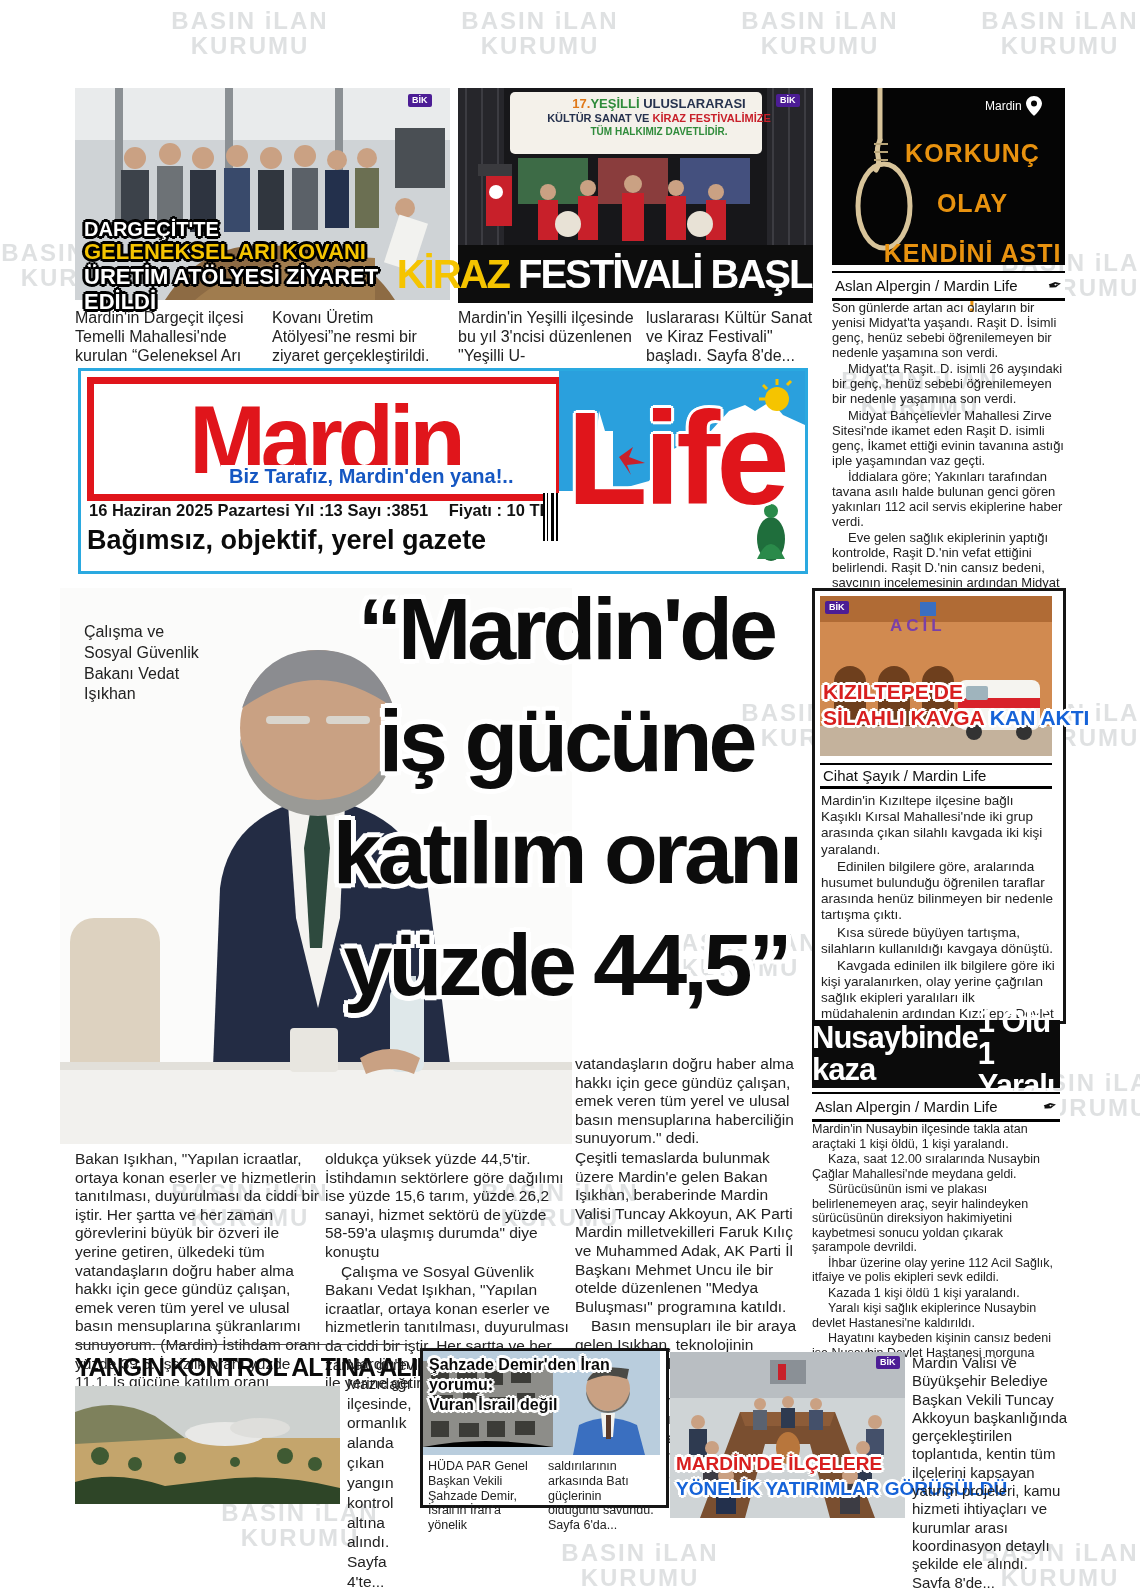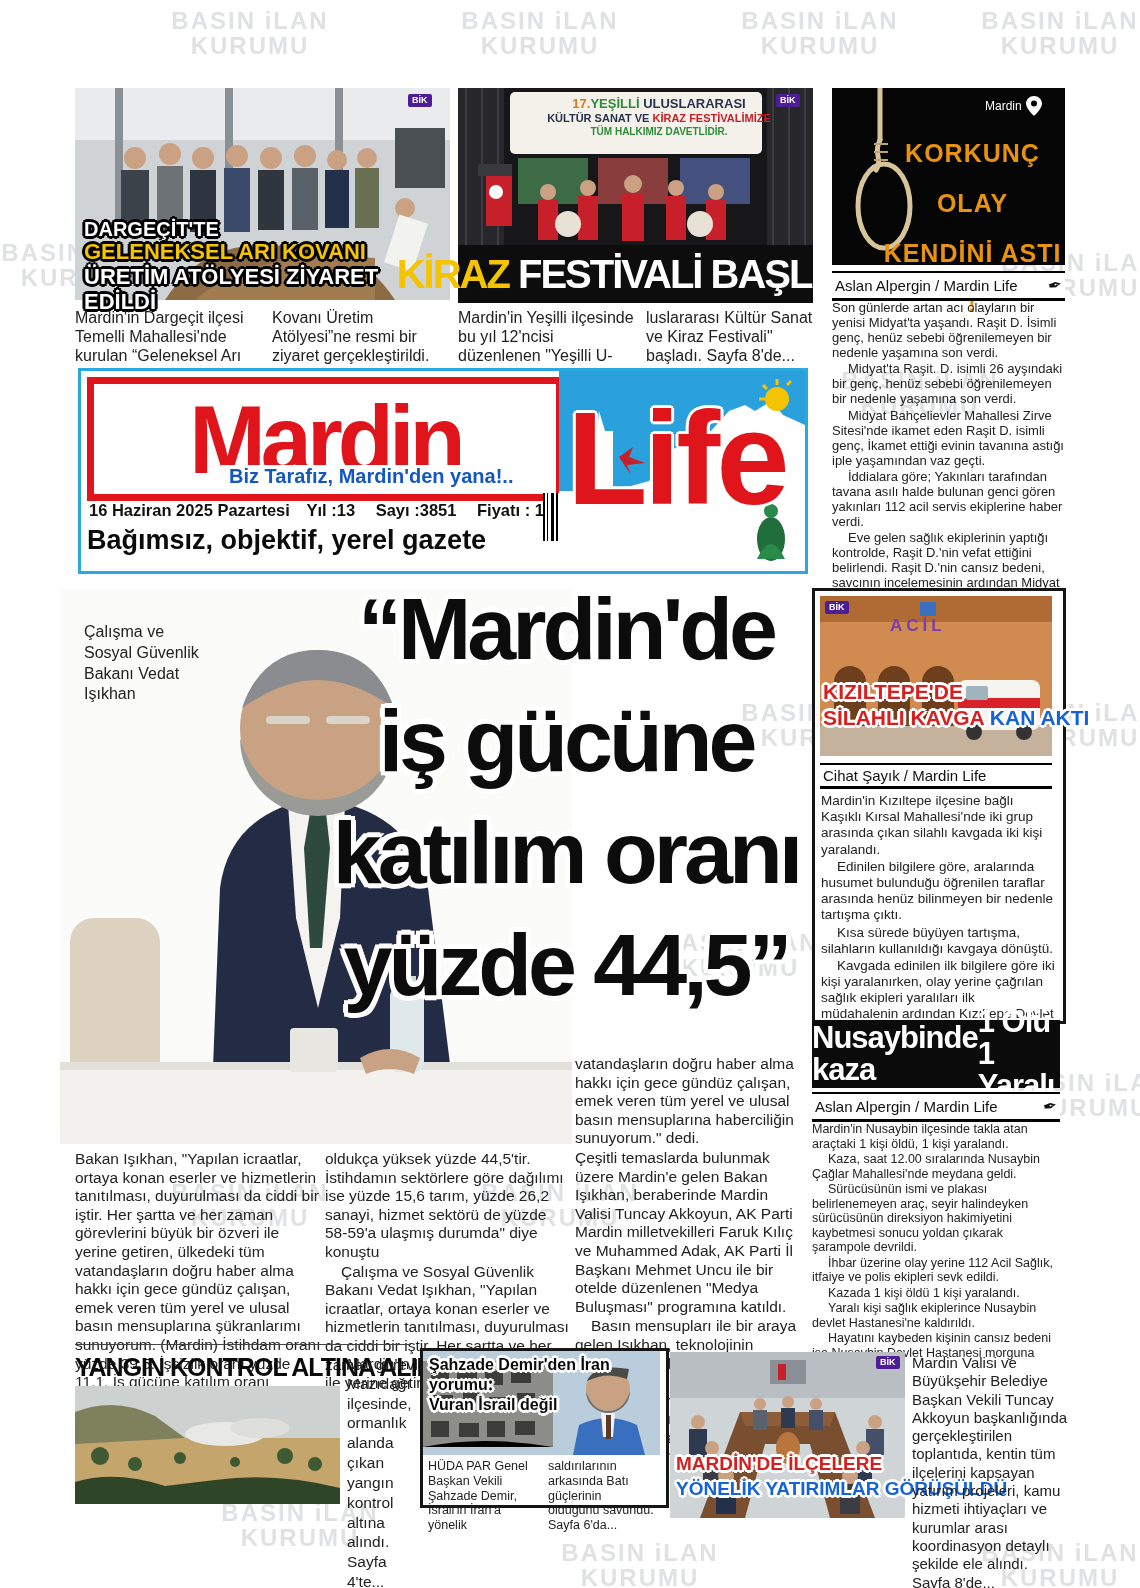--- a/index.html
+++ b/index.html
@@ -216,21 +216,21 @@
     <div style="font-size:13px;"><span style="color:#e07818;">17.</span><span style="color:#2e8b3a;">YEŞİLLİ</span><span style="color:#26324e;"> ULUSLARARASI</span></div>
     <div style="font-size:11px;"><span style="color:#26324e;">KÜLTÜR SANAT VE </span><span style="color:#c8202a;">KİRAZ FESTİVALİMİZE</span></div>
     <div style="font-size:10px;color:#2e8b3a;">TÜM HALKIMIZ DAVETLİDİR.</div>
   </div>
   <div class="abs" style="left:458px;top:245px;width:355px;height:58px;background:#0d0d0d;display:flex;align-items:center;justify-content:center;">
     <div style="font-weight:900;font-size:40px;letter-spacing:-2px;white-space:nowrap;">
       <span style="color:#f5c400;">KİRAZ</span><span style="color:#ffffff;"> FESTİVALİ BAŞLADI</span>
     </div>
   </div>
   <div class="abs" style="left:458px;top:308px;width:358px;display:flex;gap:12px;">
-    <div class="body" style="width:176px;font-size:16px;">Mardin'in Yeşilli ilçesinde bu yıl 12'ncisi düzenlenen "Yeşilli U-</div>
+    <div class="body" style="width:176px;font-size:16px;">Mardin'in Yeşilli ilçesinde bu yıl 3'ncisi düzenlenen "Yeşilli U-</div>
     <div class="body" style="width:170px;font-size:16px;">luslararası Kültür Sanat ve Kiraz Festivali" başladı. Sayfa 8'de...</div>
   </div>
 
   <div class="photo" style="left:832px;top:88px;width:233px;height:177px;background:#000;">
     <svg viewBox="0 0 233 177" preserveAspectRatio="none">
       <rect width="233" height="177" fill="#050505"></rect>
       <g stroke="#d8c49a" stroke-width="5" fill="none" stroke-linecap="round">
         <line x1="48" y1="0" x2="48" y2="52"></line>
         <path d="M48 52 q-4 8 -2 16 q2 8 -2 14"></path>
         <ellipse cx="52" cy="118" rx="26" ry="42"></ellipse>
@@ -264,22 +264,22 @@
     <p>Eve gelen sağlık ekiplerinin yaptığı kontrolde, Raşit D.'nin vefat ettiğini belirlendi. Raşit D.'nin cansız bedeni, savcının incelemesinin ardından Midyat Devlet Hastanesi morguna kaldırıldı.</p>
   </div>
 
   <div class="abs" style="left:78px;top:368px;width:724px;height:200px;border:3px solid #2aa9e0;background:#fff;">
     <div class="abs" style="left:6px;top:6px;width:462px;height:110px;border:7px solid #e0151b;display:flex;align-items:center;justify-content:center;overflow:hidden;">
       <div style="font-weight:900;color:#e0151b;font-size:92px;letter-spacing:-5px;transform:scaleY(1.05);line-height:1;">Mardin</div>
     </div>
     <div class="abs" style="left:140px;top:94px;background:#fff;padding:0 8px;font-weight:bold;font-size:20px;color:#1557c2;white-space:nowrap;">Biz Tarafız, Mardin'den yana!..</div>
     <div class="abs" style="left:8px;top:130px;font-weight:bold;font-size:16.5px;color:#111;white-space:nowrap;">
       <span>16 Haziran 2025 Pazartesi</span>
-      <span style="margin-left:12px;">Yıl :13</span>
-      <span style="margin-left:16px;">Sayı :3851</span>
+      <span style="margin-left:0;">Yıl :13</span>
+      <span style="margin-left:0;">Sayı :3851</span>
       <span style="margin-left:16px;">Fiyatı : 10 TL</span>
     </div>
     <div class="abs" style="left:6px;top:154px;font-weight:bold;font-size:27px;color:#0b0b0b;">Bağımsız, objektif, yerel gazete</div>
     <div class="barcode abs" style="left:462px;top:122px;width:170px;height:48px;"></div>
     <div class="abs" style="left:462px;top:172px;width:170px;text-align:center;font-size:12px;letter-spacing:1px;color:#222;">ISSN - 1803-4712</div>
 
     <div class="abs" style="left:478px;top:0px;width:246px;height:194px;overflow:hidden;">
       <svg viewBox="0 0 246 194" preserveAspectRatio="none" style="position:absolute;left:0;top:0;width:100%;height:100%;">
         <rect width="246" height="120" fill="#2aa0dd"></rect>
         <rect y="120" width="246" height="74" fill="#ffffff"></rect>

